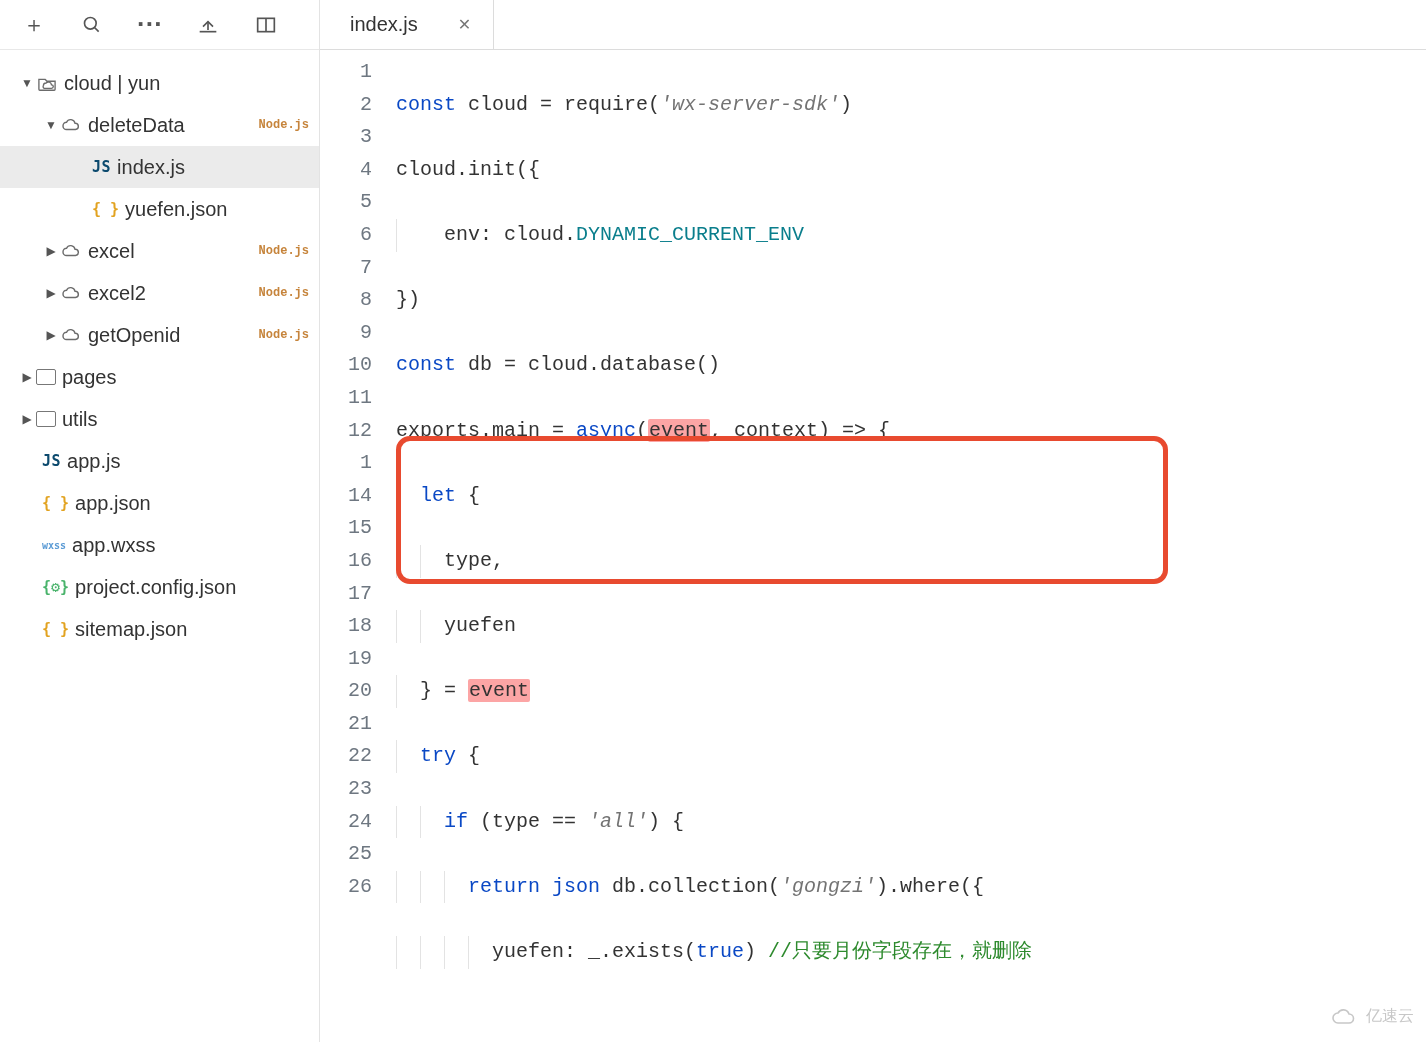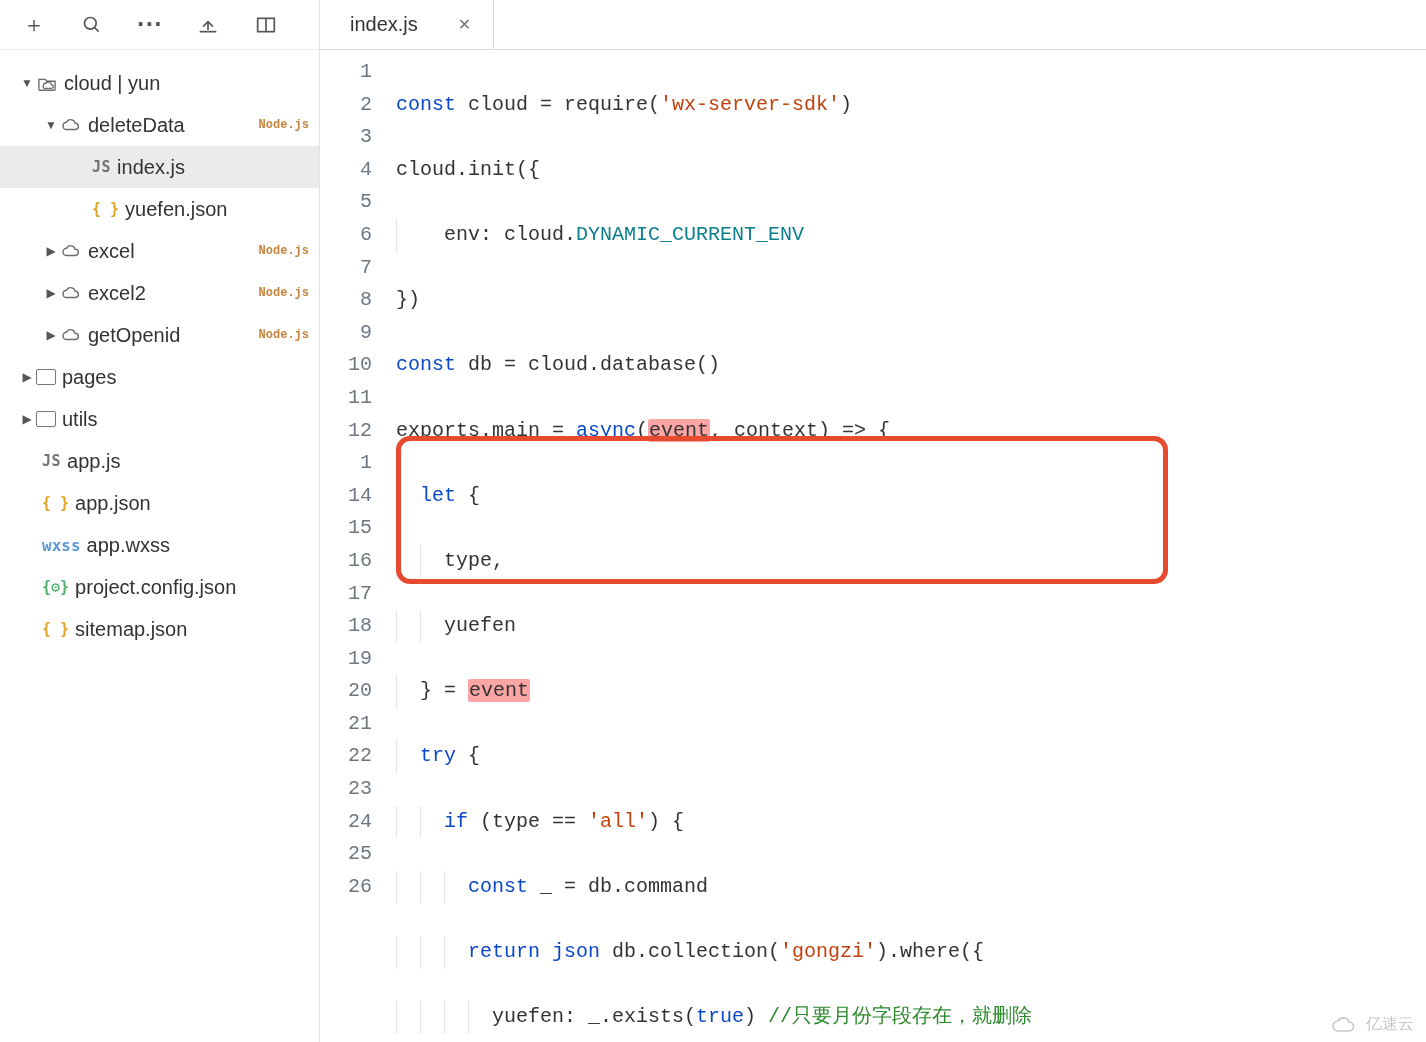--- a/index.html
+++ b/index.html
@@ -72,23 +72,23 @@
     display: inline-block;
     width: 18px; height: 14px;
     border: 1.5px solid #777;
     border-radius: 2px;
     position: relative;
   }
   .icon.cloudfold {
     color: #6b6b6b;
   }
   .icon.cloudfold svg, .icon.cloud svg { display:block; }
-  .icon.js { color: #737373; font-family: Menlo, Consolas, monospace; font-size: 15px; letter-spacing:0.5px;}
+  .icon.js { color: #0c4a6e; font-family: Menlo, Consolas, monospace; font-size: 15px; letter-spacing:0.5px;}
   .icon.json { color: #e2a321; font-family: Menlo, Consolas, monospace; font-size: 15px; }
-  .icon.wxss { color: #5b9bd5; font-family: Menlo, Consolas, monospace; font-size: 16px; font-weight:700;}
+  .icon.wxss { color: #5b9bd5; font-family: Menlo, Consolas, monospace; font-size: 10px; font-weight:700;}
   .icon.config { color: #49b36b; font-family: Menlo, Consolas, monospace; font-size: 15px; font-weight:700;}
   .label { flex: 1; }
   .badge {
     font-size: 12px;
     color: #c6843b;
     font-weight: 600;
     font-family: Liberation Mono, monospace;
   }
   .indent1 { padding-left: 18px; }
   .indent2 { padding-left: 42px; }
@@ -135,42 +135,42 @@
   .gutter div { height: 32.6px; }
   .code {
     flex: 1;
     white-space: pre;
     position: relative;
     padding-left: 6px;
   }
   .code .line { height: 32.6px; }
   .hl-sel { background: #fca5a5; border-radius:2px; padding:0 1px;}
   .kw { color: #0a48c5; }
-  .str { color: #c2410c; }
+  .str { color: #737373; font-style: italic; }
   .id  { color: #0a7e8c; }
   .com { color: #2d8a2d; }
   .guide {
     display:inline-block;
     border-left: 1px solid #e3e3e3;
     height: 32.6px;
     vertical-align: top;
     width: 1px;
     margin-right: 23px;
   }
   
   .highlight-box {
     position: absolute;
     border: 5px solid #e84a2f;
     border-radius: 14px;
     pointer-events: none;
   }
   .watermark {
     position: absolute;
     right: 12px;
-    bottom: 7px;
+    bottom: 15px;
     font-size: 16px;
     color: #c7c7c7;
     display: flex;
     align-items: center;
     gap: 8px;
   }
 </style>
 </head>
 <body>
 
@@ -345,21 +345,20 @@
 <div class="line"><span class="guide"></span><span>  env: cloud.</span><span class="id">DYNAMIC_CURRENT_ENV</span></div>
 <div class="line"><span>})</span></div>
 <div class="line"><span class="kw">const</span><span> db = cloud.database()</span></div>
 <div class="line"><span>exports.main = </span><span class="kw">async</span><span>(</span><span class="hl-sel">event</span><span>, context) =&gt; {</span></div>
 <div class="line"><span class="guide"></span><span class="kw">let</span><span> {</span></div>
 <div class="line"><span class="guide"></span><span class="guide"></span><span>type,</span></div>
 <div class="line"><span class="guide"></span><span class="guide"></span><span>yuefen</span></div>
 <div class="line"><span class="guide"></span><span>} = </span><span class="hl-sel">event</span></div>
 <div class="line"><span class="guide"></span><span class="kw">try</span><span> {</span></div>
 <div class="line"><span class="guide"></span><span class="guide"></span><span class="kw">if</span><span> (type == </span><span class="str">'all'</span><span>) {</span></div>
-<div class="line"><span class="guide"></span><span class="guide"></span><span class="guide"></span><span class="kw">const</span><span> _ = db.command</span></div>
 <div class="line"><span class="guide"></span><span class="guide"></span><span class="guide"></span><span class="kw">return</span><span> </span><span class="kw">json</span><span> db.collection(</span><span class="str">'gongzi'</span><span>).where({</span></div>
 <div class="line"><span class="guide"></span><span class="guide"></span><span class="guide"></span><span class="guide"></span><span>yuefen: _.exists(</span><span class="kw">true</span><span>) </span><span class="com">//只要月份字段存在，就删除</span></div>
 
 
 
 
 
 
 
 

